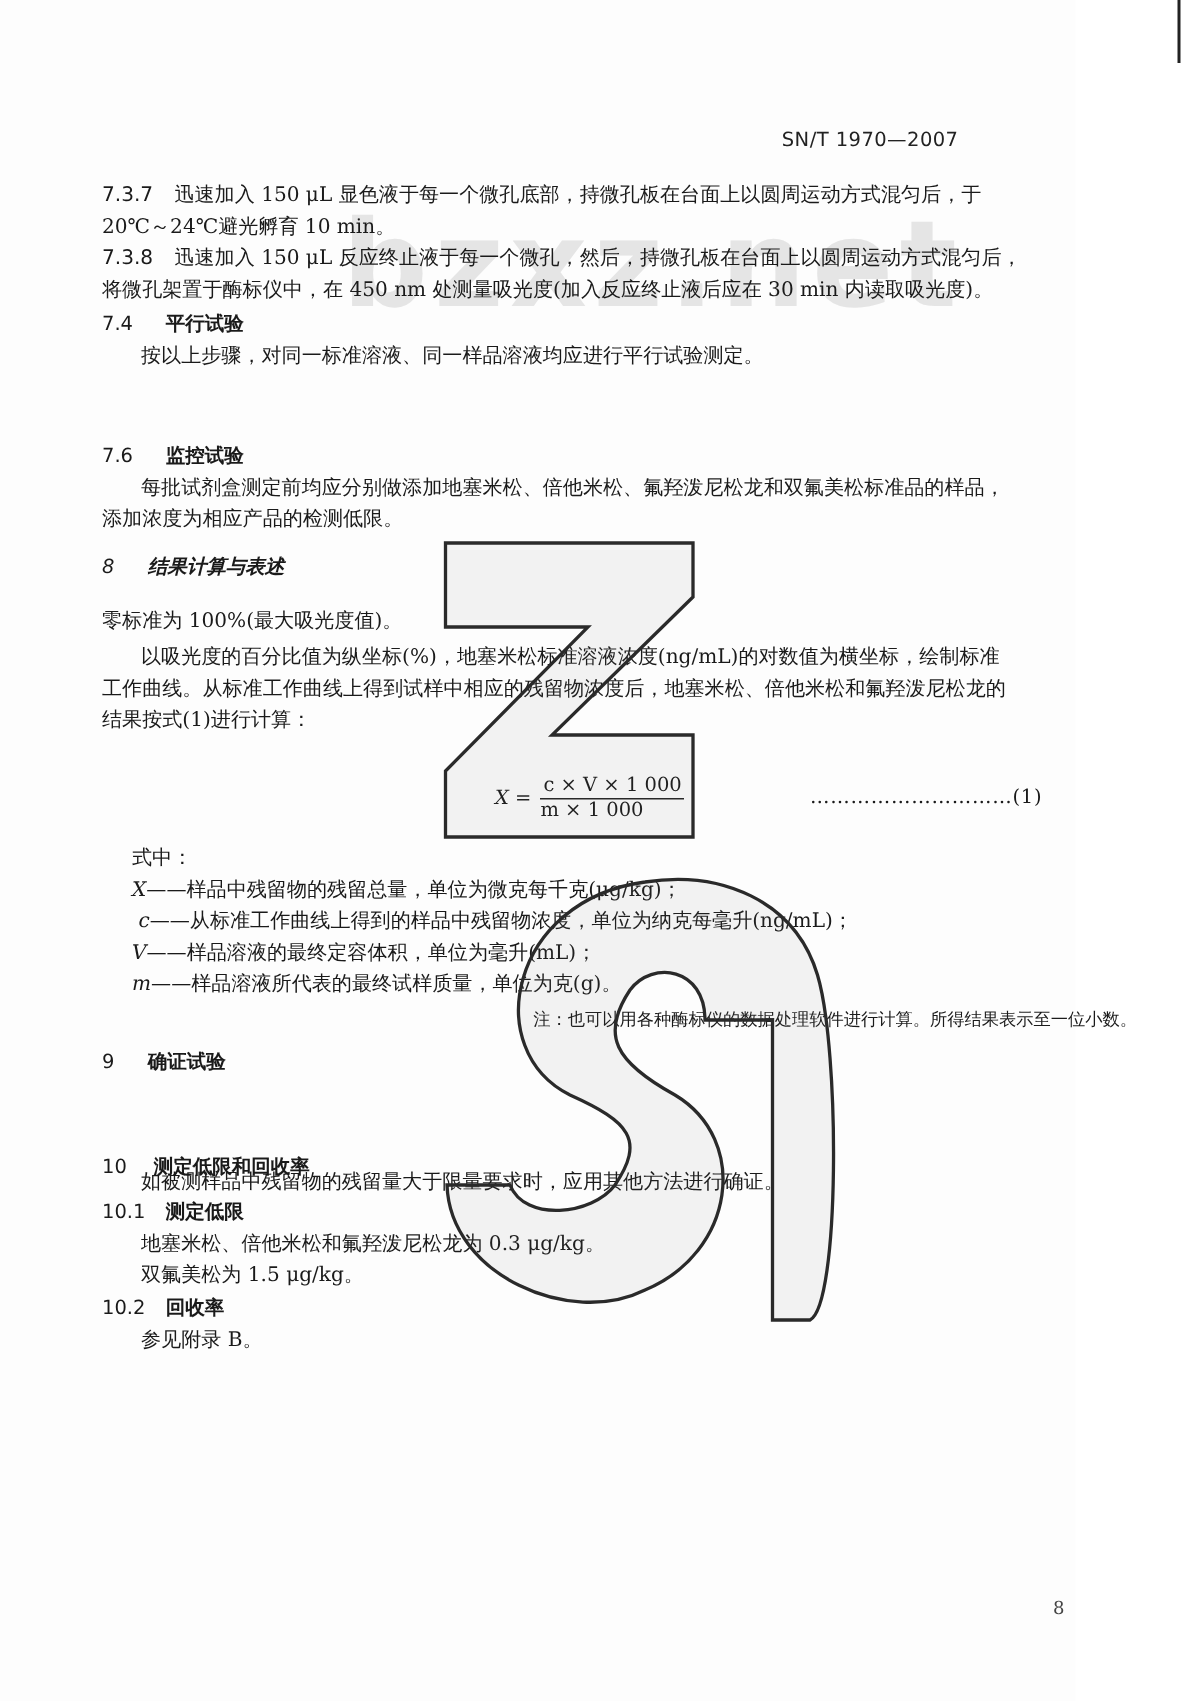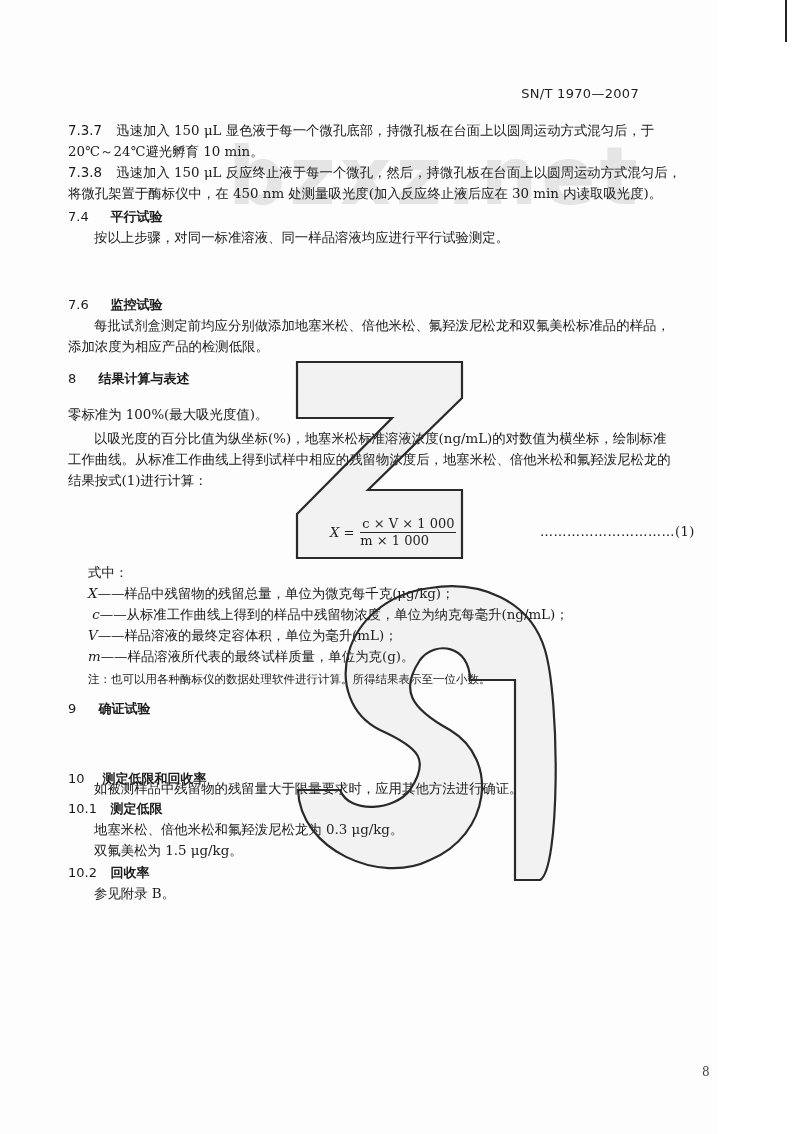--- a/index.html
+++ b/index.html
@@ -8,21 +8,21 @@
   .page{position:absolute;left:0;top:0;width:717px;height:1134px;background:#fdfdfd;}
   .edge-line{position:absolute;left:785px;top:0;width:2px;height:42px;background:#222;}
   .std-code{position:absolute;right:78px;top:86px;font-family:"DejaVu Sans","Liberation Sans",sans-serif;
             font-size:13px;letter-spacing:0.3px;color:#222;}
   .block{position:absolute;left:68px;width:670px;font-size:13.4px;line-height:21px;}
   .p{margin:0;white-space:nowrap;}
   .indent{padding-left:26px;}
   .h{font-family:"DejaVu Sans","Liberation Sans",sans-serif;font-weight:bold;font-size:13px;}
   .num{display:inline-block;min-width:38px;font-family:"DejaVu Sans","Liberation Sans",sans-serif;font-weight:normal;}
   .num.sub{min-width:44px;}
-  .note{font-size:11.5px;}
+  .note{font-size:11.5px;text-align:right;}
   .formula{position:absolute;left:330px;top:516px;font-size:13px;display:flex;align-items:center;}
   .frac{display:inline-flex;flex-direction:column;align-items:flex-start;margin-left:6px;}
   .frac .top{border-bottom:1px solid #222;padding:0 2px;line-height:16px;}
   .frac .bot{line-height:16px;}
   .eq-num{position:absolute;left:540px;top:524px;font-size:13px;letter-spacing:0.5px;}
   .var{font-style:italic;}
   .page-num{position:absolute;left:702px;top:1065px;font-size:12px;color:#444;}
   .wm-text{position:absolute;left:228px;top:130px;font-family:"DejaVu Sans","Liberation Sans",sans-serif;
            font-weight:bold;font-size:80px;color:rgba(200,200,200,0.45);letter-spacing:4px;pointer-events:none;}
   svg.wm{position:absolute;left:0;top:0;pointer-events:none;}
@@ -62,21 +62,21 @@
 
   <div class="block" style="top:294px;">
     <p class="p h">
       <span class="num">7.6</span>
       <span>监控试验</span>
     </p>
     <p class="p indent">每批试剂盒测定前均应分别做添加地塞米松、倍他米松、氟羟泼尼松龙和双氟美松标准品的样品，</p>
     <p class="p">添加浓度为相应产品的检测低限。</p>
   </div>
 
-  <div class="block" style="top:368px;">
+  <div class="block" style="top:368px;font-style:italic;">
     <p class="p h">
       <span class="num" style="min-width:26px">8</span>
       <span>结果计算与表述</span>
     </p>
   </div>
   <div class="block" style="top:404px;">
     <p class="p">零标准为 100%(最大吸光度值)。</p>
   </div>
   <div class="block" style="top:428px;">
     <p class="p indent">以吸光度的百分比值为纵坐标(%)，地塞米松标准溶液浓度(ng/mL)的对数值为横坐标，绘制标准</p>

